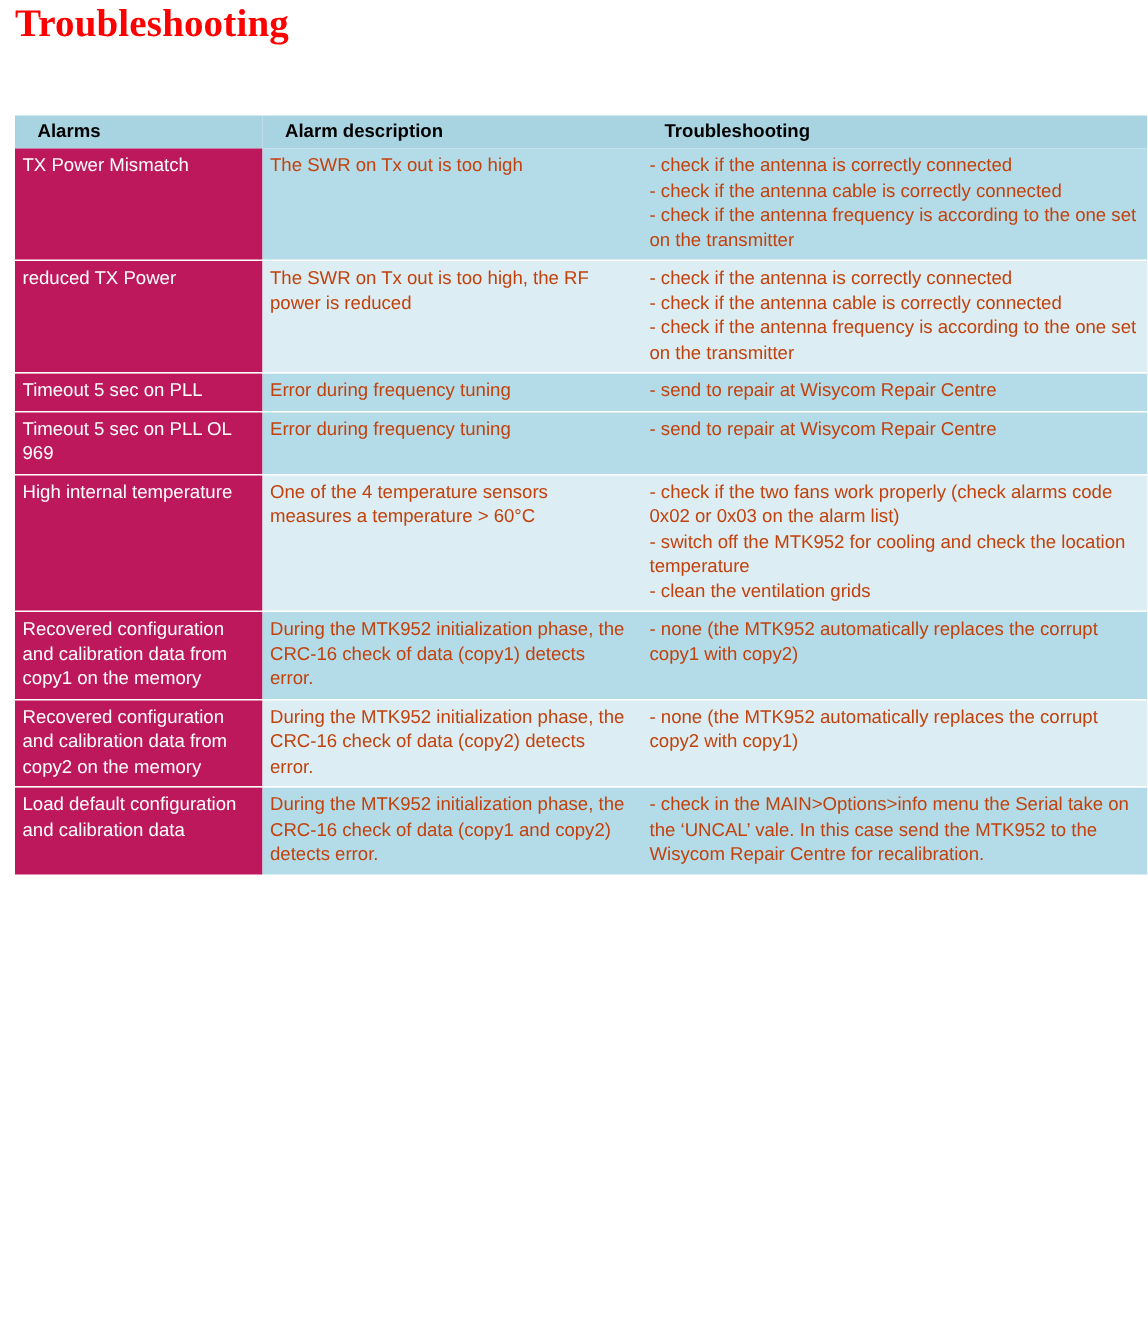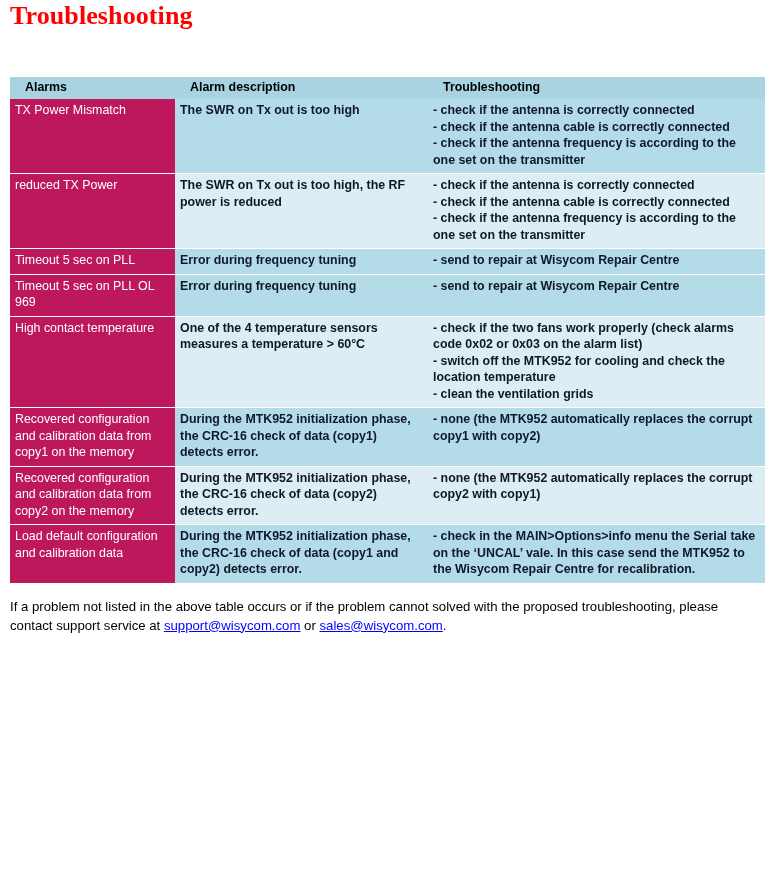--- a/index.html
+++ b/index.html
@@ -65,21 +65,21 @@
   }
   
   td.alarm {
     background: #be185d;
     color: #ffffff;
     border-right: 1.2px solid #ffffff;
   }
   
   tr.band-a td.body { background: #B4DCE8; }
   tr.band-b td.body { background: #DCEEF3; }
-  tr.band-a td.body, tr.band-b td.body { color: #0f172a; font-weight: bold; }
+  tr.band-a td.body, tr.band-b td.body { color: #c2410c; }
 
   tr:last-child td { border-bottom: none; }
 
   .footer {
     margin: 14px 0 0 10px;
     width: 752px;
     font-size: 13.2px;
     line-height: 19px;
     color: #000000;
   }
@@ -125,21 +125,21 @@
             <td class="alarm">Timeout 5 sec on PLL</td>
             <td class="body">Error during frequency tuning</td>
             <td class="body">- send to repair at Wisycom Repair Centre</td>
           </tr>
           <tr class="band-a">
             <td class="alarm">Timeout 5 sec on PLL OL 969</td>
             <td class="body">Error during frequency tuning</td>
             <td class="body">- send to repair at Wisycom Repair Centre</td>
           </tr>
           <tr class="band-b">
-            <td class="alarm">High contact temperature</td>
+            <td class="alarm">High internal temperature</td>
             <td class="body">One of the 4 temperature sensors measures a temperature &gt; 60°C</td>
             <td class="body">- check if the two fans work properly (check alarms code 0x02 or 0x03 on the alarm list)<br>- switch off the MTK952 for cooling and check the location temperature<br>- clean the ventilation grids</td>
           </tr>
           <tr class="band-a">
             <td class="alarm">Recovered configuration and calibration data from copy1 on the memory</td>
             <td class="body">During the MTK952 initialization phase, the CRC-16 check of data (copy1) detects error.</td>
             <td class="body">- none  (the MTK952 automatically replaces the corrupt copy1 with copy2)</td>
           </tr>
           <tr class="band-b">
             <td class="alarm">Recovered configuration and calibration data from copy2 on the memory</td>
@@ -148,17 +148,14 @@
           </tr>
           <tr class="band-a">
             <td class="alarm">Load default configuration and calibration data</td>
             <td class="body">During the MTK952 initialization phase, the CRC-16 check of data (copy1 and copy2) detects error.</td>
             <td class="body">- check in the MAIN&gt;Options&gt;info menu the Serial take on the ‘UNCAL’ vale. In this case send the MTK952 to the Wisycom Repair Centre for recalibration.</td>
           </tr>
         </tbody>
     </table>
   </div>
 
-  <p class="footer">
-    <span>If a problem not listed in the above table occurs or if the problem cannot solved with the proposed troubleshooting, please contact support service at </span><a href="#" class="nbr">support@wisycom.com</a><span> or </span><a href="#" class="nbr">sales@wisycom.com</a><span>.</span>
-  </p>
 
 </div>
 
 </body></html>

